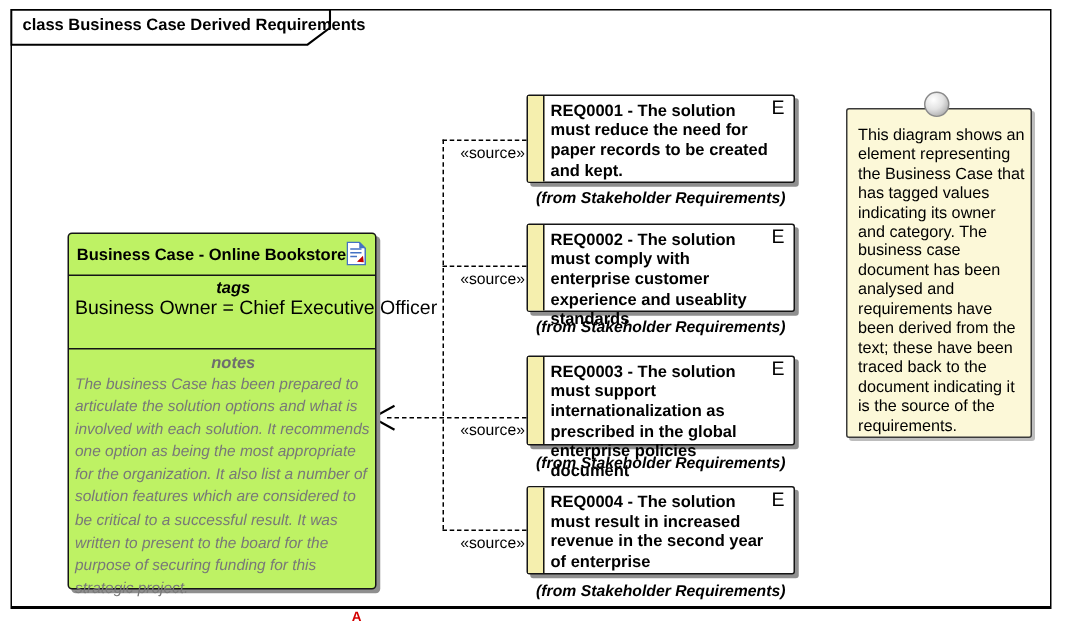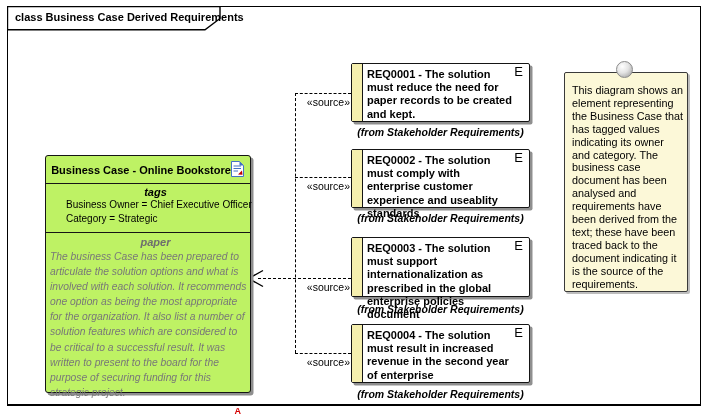--- a/index.html
+++ b/index.html
@@ -15,21 +15,21 @@
   #frame-label{left:15px;top:11px;font-size:11px;font-weight:bold;white-space:nowrap;}
 
   
   #bc{left:45px;top:155px;width:206px;height:238px;background:#bef264;border:1.5px solid #151515;
       border-radius:3px;box-shadow:2.5px 2.5px 0 #8f8f8f;box-sizing:border-box;}
   #bc-header{position:relative;height:27px;border-bottom:1.5px solid #151515;display:flex;align-items:center;justify-content:center;}
   #bc-title{font-size:11px;font-weight:bold;padding-right:14px;}
   #bc-doc-icon{position:absolute;right:6px;top:5px;}
   #bc-tags{position:relative;height:49px;border-bottom:1.5px solid #151515;box-sizing:border-box;padding-top:2px;}
   .section-label{ text-align:center;font-size:11px;font-style:italic;font-weight:bold;padding-left:15px;}
-  .tag-line{font-size:10px;line-height:13.5px;padding-left:20px;white-space:nowrap;}
+  .tag-line{font-size:13px;line-height:13.5px;padding-left:4px;white-space:nowrap;}
   #bc-notes{position:relative;height:158px;}
   #bc-notes .section-label{font-weight:bold;color:#6e6e6e;margin-top:3px;}
   #bc-notes-text{margin:1px 2px 0 4px;font-size:10.3px;font-style:italic;color:#787878;line-height:15.1px;}
   #bc-marker{position:absolute;right:9px;bottom:-22px;color:#d40000;font-weight:bold;font-size:9px;}
 
   
   .req{left:351px;width:179px;background:#ffffff;border:1.5px solid #151515;border-radius:2px;
        box-shadow:2.5px 2.5px 0 #8f8f8f;box-sizing:border-box;}
   .req-strip{position:absolute;left:0;top:0;bottom:0;width:10px;background:#f5efae;border-right:1.2px solid #151515;}
   .req-text{position:absolute;left:15px;top:4px;right:14px;font-size:11px;font-weight:bold;line-height:13.2px;}
@@ -79,24 +79,23 @@
       <path d="M8.5,0.5 L12.5,4.5 H8.5 Z" fill="#4472c4"></path>
       <line x1="2.5" y1="5" x2="10" y2="5" stroke="#4472c4" stroke-width="1"></line>
       <line x1="2.5" y1="7.5" x2="10" y2="7.5" stroke="#4472c4" stroke-width="1"></line>
       <line x1="2.5" y1="10" x2="7" y2="10" stroke="#4472c4" stroke-width="1"></line>
       <path d="M7,13.5 L11,9.5 L11.5,13.8 Z" fill="#c00000"></path>
     </svg>
   </div>
   <div id="bc-tags">
     <div class="section-label">tags</div>
     <div class="tag-line">Business Owner = Chief Executive Officer</div>
-    <div class="tag-line">Category = Strategic</div>
   </div>
   <div id="bc-notes">
-    <div class="section-label">paper</div>
+    <div class="section-label">notes</div>
     <div id="bc-notes-text">The business Case has been prepared to articulate the solution options and what is involved with each solution. It recommends one option as being the most appropriate for the organization. It also list a number of solution features which are considered to be critical to a successful result. It was written to present to the board for the purpose of securing funding for this strategic project.</div>
     <div id="bc-marker">A</div>
   </div>
 </div>
 
 <div class="abs req" style="top:63px;height:59px;">
   <div class="req-strip"></div>
   <div class="req-badge">E</div>
   <div class="req-text">REQ0001 - The solution must reduce the need for paper records to be created and kept.</div>
 </div>

